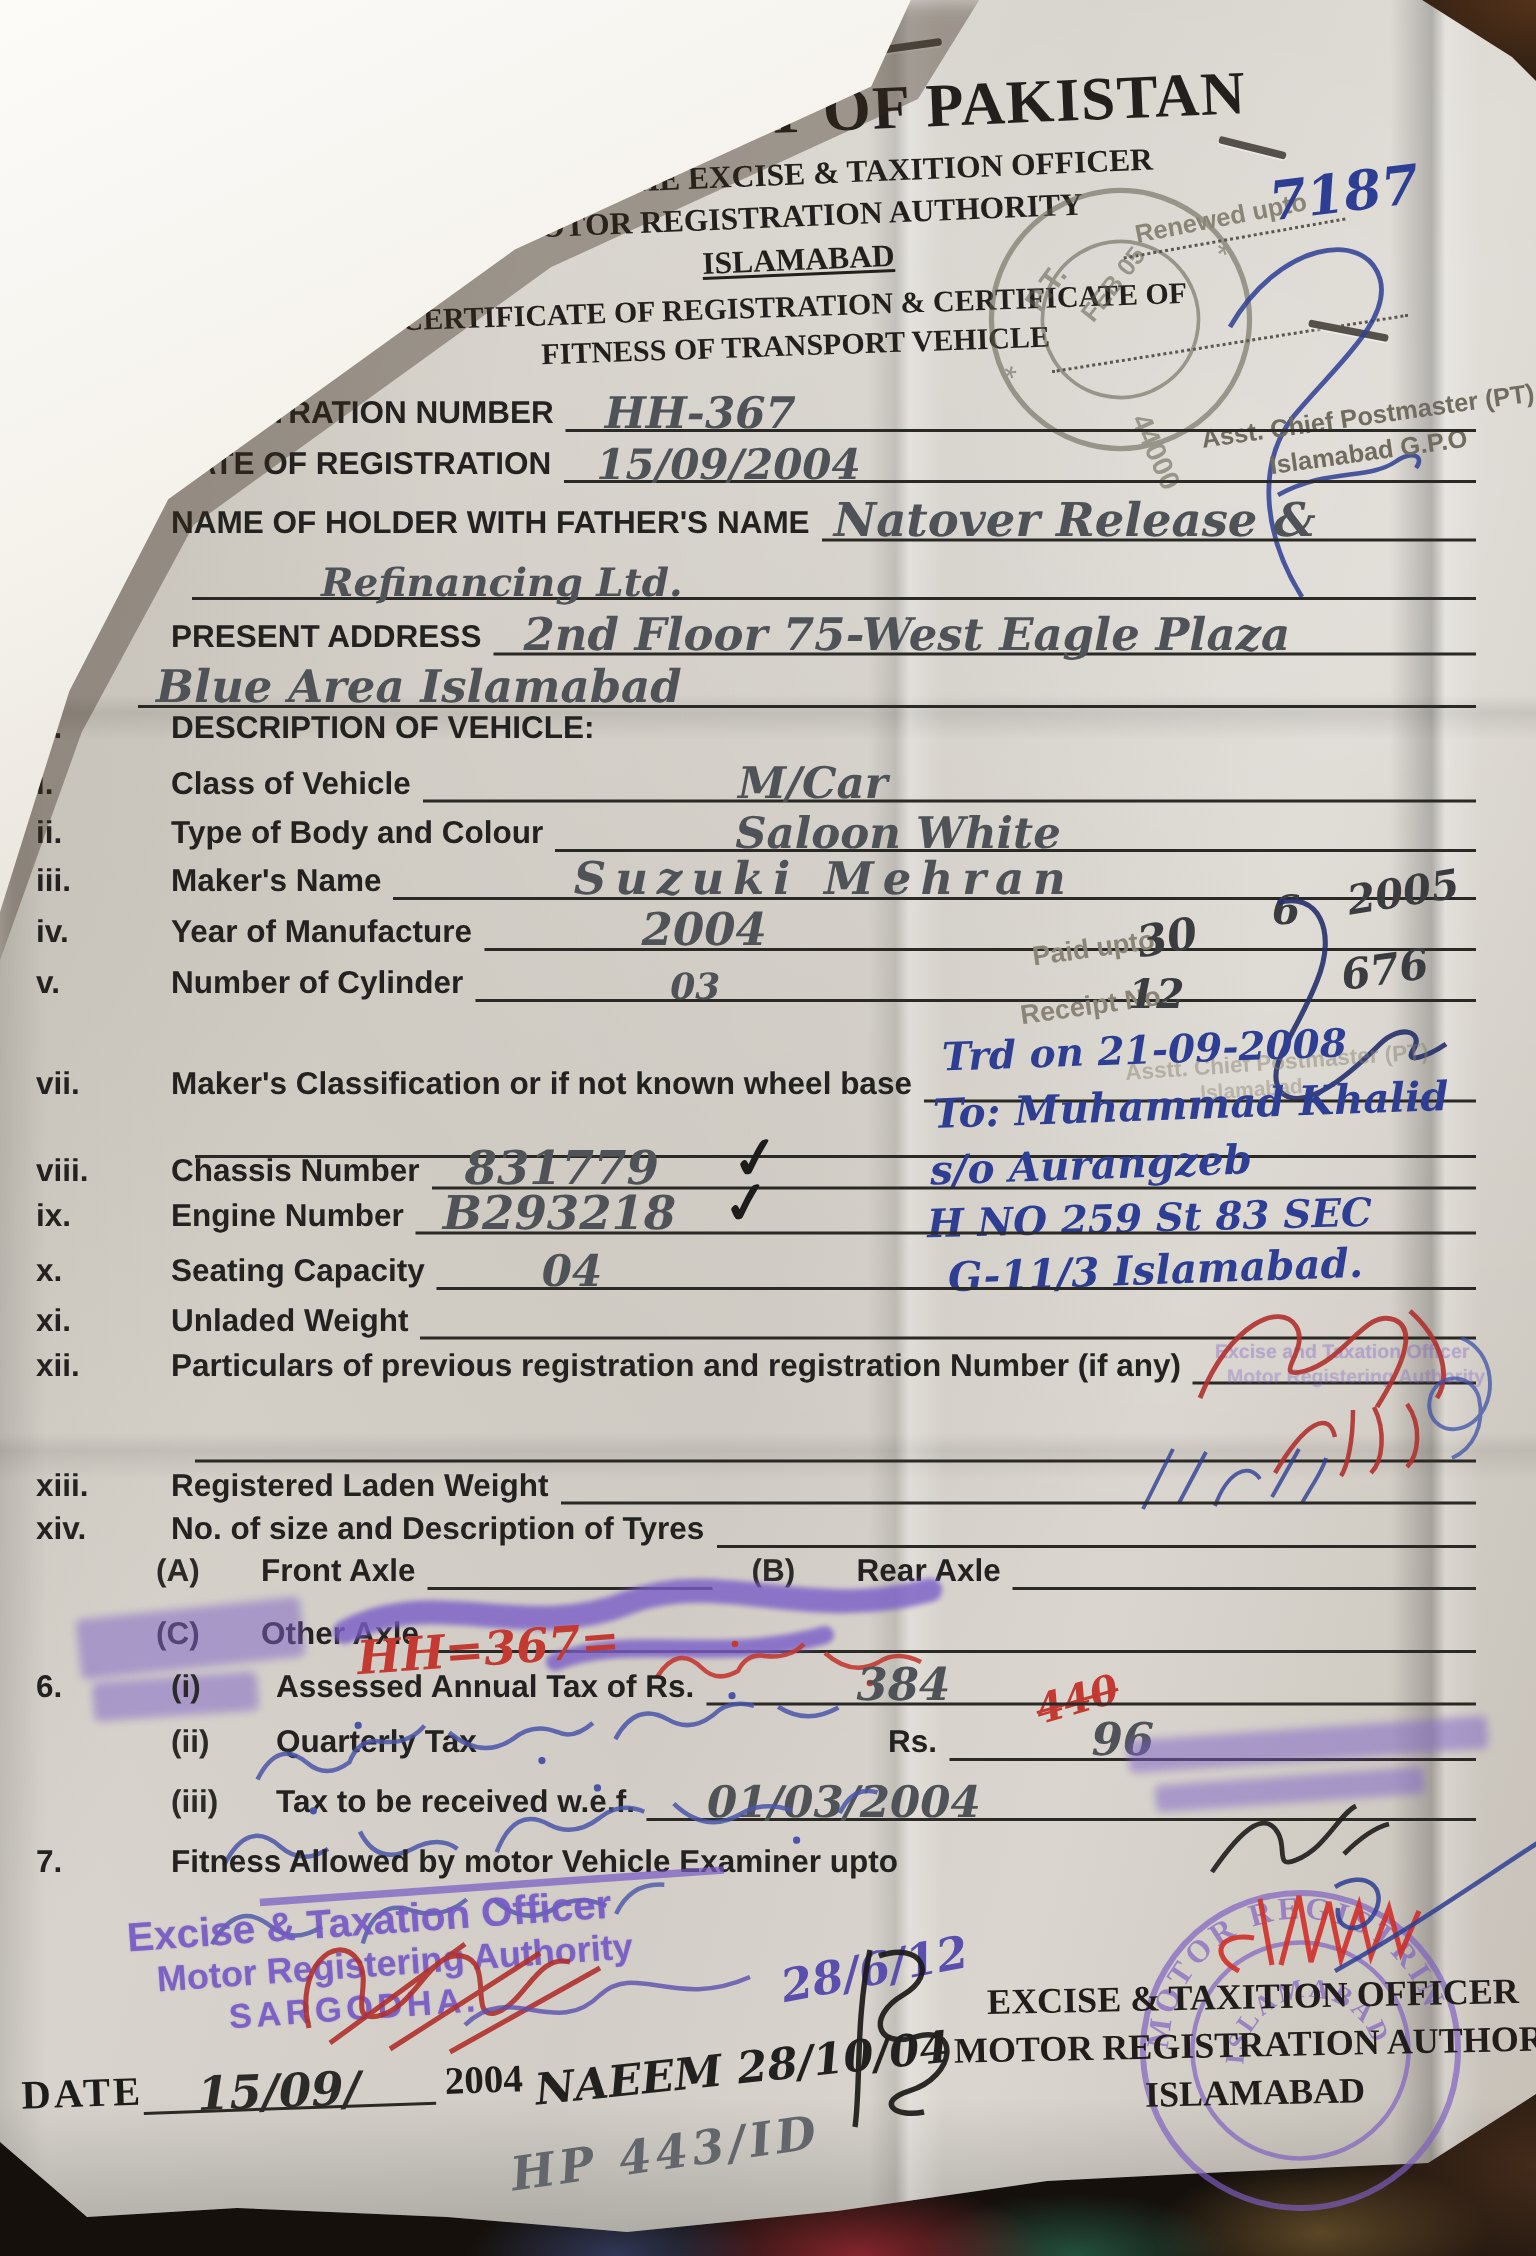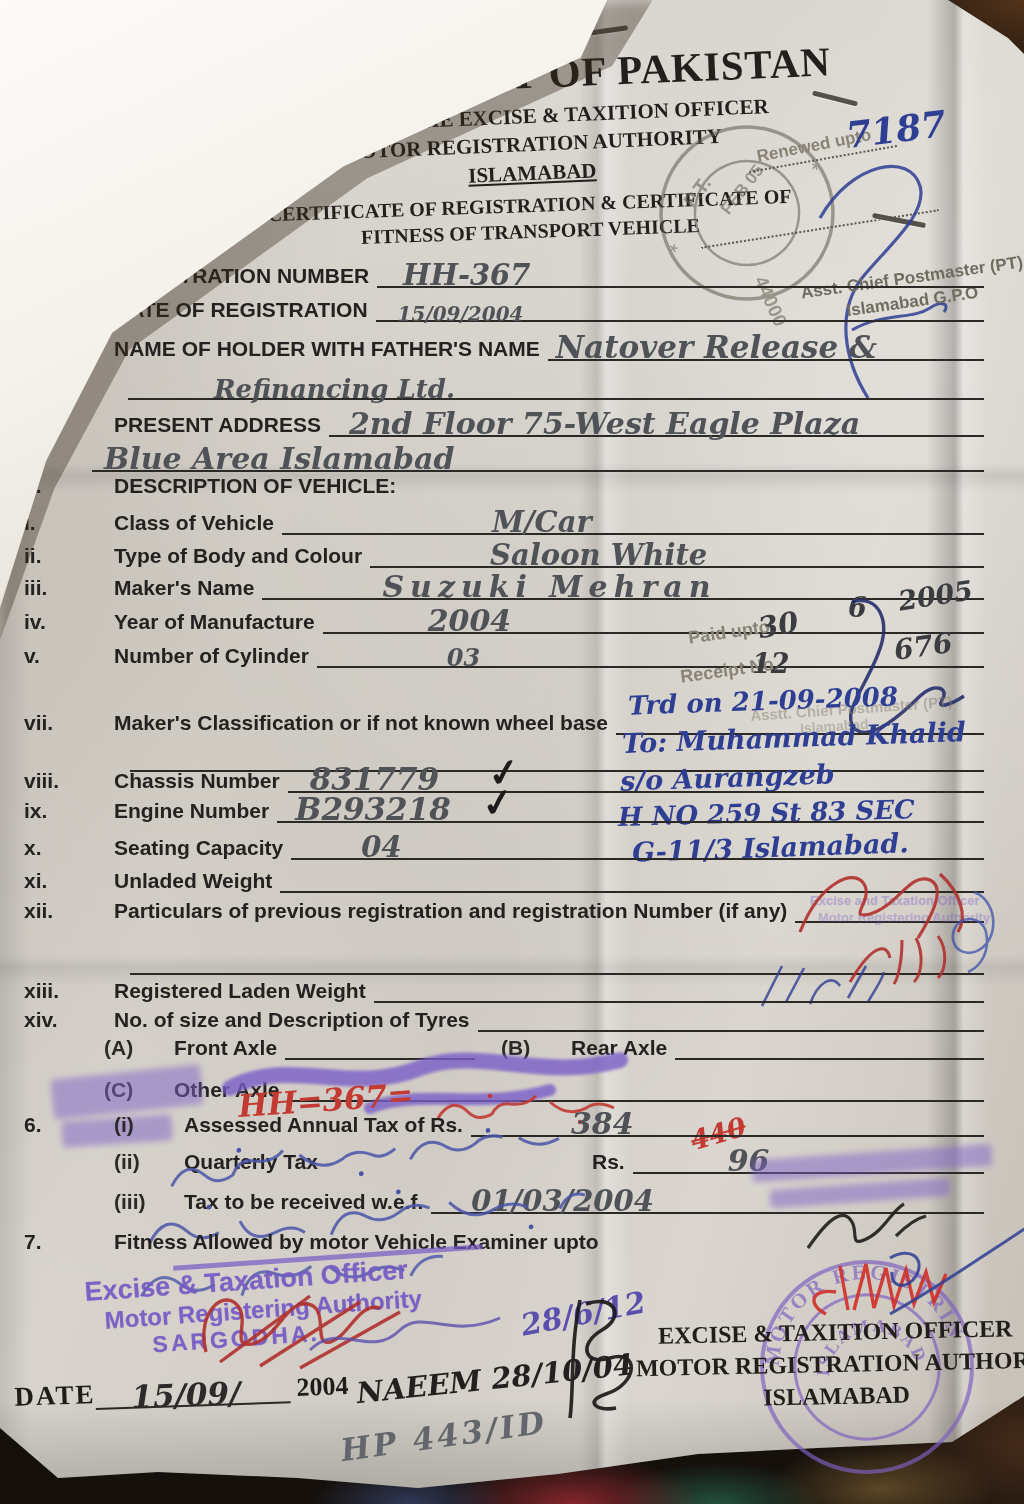--- a/index.html
+++ b/index.html
@@ -105,21 +105,21 @@
     <span class="num">1.</span>
     <span class="lbl">REGISTRATION NUMBER</span>
     <span class="fill">
         <span class="hw" style="left:26px;font-size:29px">HH-367</span>
       </span>
   </div>
   <div class="row" style="top:290px">
     <span class="num">2.</span>
     <span class="lbl">DATE OF REGISTRATION</span>
     <span class="fill">
-        <span class="hw" style="left:22px;font-size:20px">15/09/2004</span>
+        <span class="hw" style="left:22px;font-size:28px">15/09/2004</span>
       </span>
   </div>
   <div class="row" style="top:329px">
     <span class="num">3.</span>
     <span class="lbl">NAME OF HOLDER WITH FATHER'S NAME</span>
     <span class="fill">
         <span class="hw" style="left:8px;font-size:31px">Natover Release &amp;</span>
       </span>
   </div>
   <div class="row" style="top:368px;left:128px">

